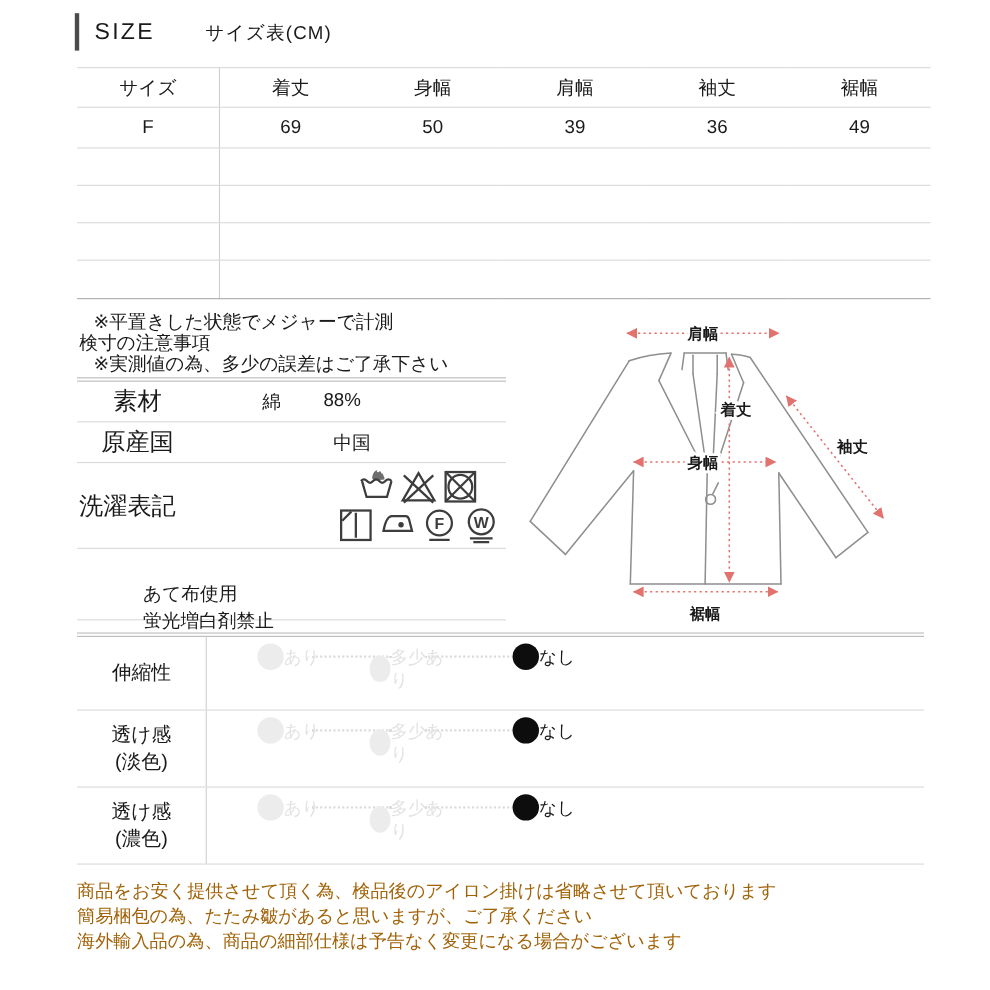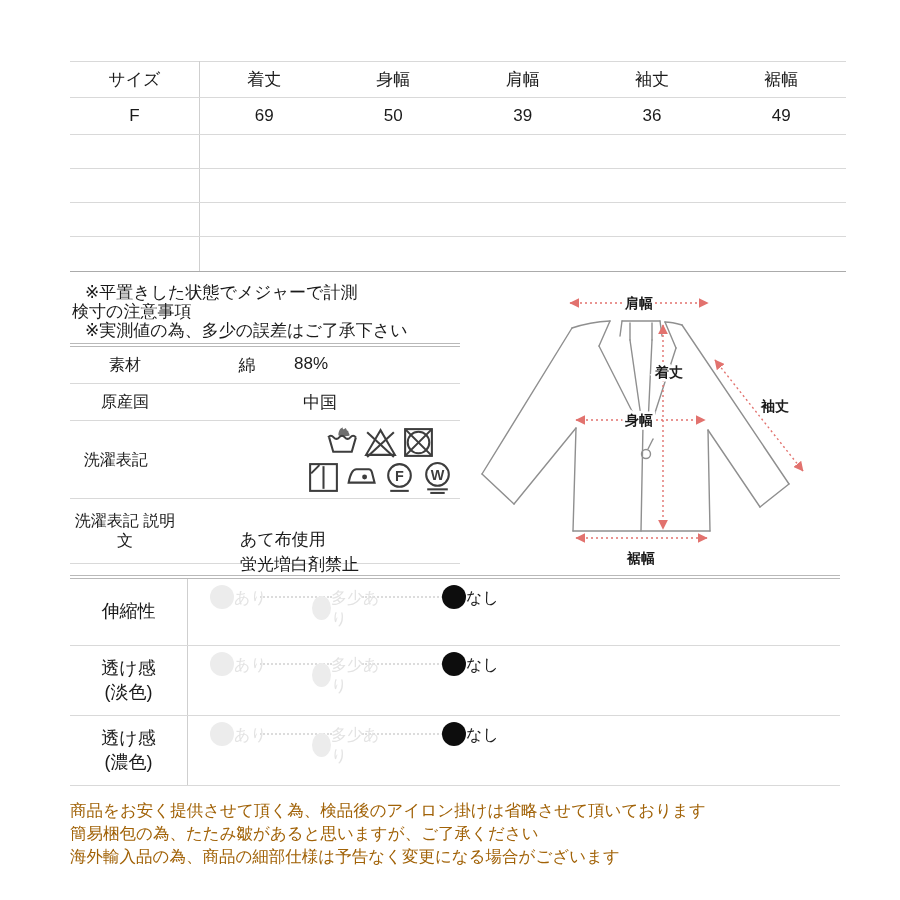--- a/index.html
+++ b/index.html
@@ -24,37 +24,37 @@
   .notes { position:absolute; left:72px; top:283px; font-size:17px; line-height:19px; }
   .notes .indent { padding-left:13px; }
 
   .sep2 { position:absolute; height:4px; border-top:1px solid #b9b9b9; border-bottom:1px solid #b9b9b9; }
   .sep2.a { left:70px; top:343px; width:390px; }
   .sep2.b { left:70px; top:575px; width:770px; }
 
   
   .spec { position:absolute; left:70px; top:347px; width:390px; }
   .spec-row { display:flex; border-bottom:1px solid #d9d9d9; align-items:center; }
-  .spec-label { width:110px; text-align:center; font-size:16px; line-height:1.25; }
+  .spec-label { width:110px; text-align:center; font-size:22px; line-height:1.25; }
   .r-mat { height:37px; } .r-org { height:37px; } .r-care { height:78px; } .r-desc { height:65px; }
   .mat-val { display:flex; font-size:17px; }
   .mat-name { width:38px; text-align:center; margin-left:48px; }
   .mat-pct { margin-left:28px; }
   .org-val { width:80px; margin-left:100px; text-align:center; font-size:17px; }
   .icons { width:190px; margin-left:140px; display:flex; flex-direction:column; align-items:center; }
   .icons .irow { display:flex; gap:3px; align-items:center; }
   .wicon { width:35px; height:35px; display:block; }
   .wicon path, .wicon rect, .wicon circle, .wicon line { stroke:#3d3d3d; stroke-width:2; fill:none; }
   .wicon .fillb { fill:#6e6e6e; stroke:none; }
   .wicon text { fill:#3d3d3d; stroke:none; font-size:14px; font-weight:bold; }
   .desc-val { margin-left:60px; font-size:17px; line-height:25px;margin-top:42px; }
 
   
   .props { position:absolute; left:70px; top:579px; width:770px; }
-  .prop-row { display:flex; border-bottom:1px solid #d9d9d9; height:70px; }
+  .prop-row { display:flex; border-bottom:1px solid #d9d9d9; height:70px;gap:24px; }
   .prop-row.first { height:67px; }
   .prop-label { width:118px; border-right:1px solid #cfcfcf; display:flex; flex-direction:column; justify-content:center; align-items:center; font-size:18px; line-height:1.3; }
   .prop-opts { position:relative; flex:1; }
   .opt { position:absolute; width:70px; top:6px; display:flex; flex-direction:row; align-items:center; }
   .opt .dot { width:24px; height:24px; border-radius:50%; background:#ececec; }
   .opt .olabel { margin-top:3px; font-size:16px; color:#e3e3e3; }
   .opt.selected .dot { background:#0d0d0d; }
   .opt.selected .olabel { color:#1a1a1a; }
   .dotline { position:absolute; top:17px; border-top:2px dotted #dcdcdc; }
   .dl1 { left:72px; width:72px; } .dl2 { left:174px; width:100px; }
@@ -66,20 +66,25 @@
   .dlabel { font-size:14px; font-weight:bold; fill:#1a1a1a; stroke:#ffffff; stroke-width:5px; paint-order:stroke; text-anchor:middle; }
 
   
   .footer { position:absolute; left:70px; top:799px; font-size:16.5px; line-height:23px; color:#a16207; }
 </style>
 </head>
 <body>
 
 <div class="page">
 
+  <div class="hdr">
+    <div class="hdr-bar"></div>
+    <div class="hdr-title">SIZE</div>
+    <div class="hdr-sub">サイズ表(CM)</div>
+  </div>
 
   <table class="size-table">
     <tbody>
         <tr class="head">
       <td class="c1">サイズ</td>
       <td>着丈</td>
       <td>身幅</td>
       <td>肩幅</td>
       <td>袖丈</td>
       <td>裾幅</td>
@@ -186,24 +191,20 @@
           <svg class="wicon" viewBox="0 0 34 34">
             <circle cx="17" cy="14" r="11"></circle>
             <text x="17" y="19" text-anchor="middle">W</text>
             <path d="M7,28.5 H27"></path>
               <path d="M10,32 H24"></path>
           </svg>
         </div>
       </div>
     </div>
     <div class="spec-row r-desc">
-      <div class="spec-label">
-        <span>洗濯表記</span>
-        <span>説明文</span>
-      </div>
       <div class="desc-val">
         <div>あて布使用</div>
         <div>蛍光増白剤禁止</div>
       </div>
     </div>
   </div>
 
   <div class="sep2 b"></div>
 
   <div class="props">

